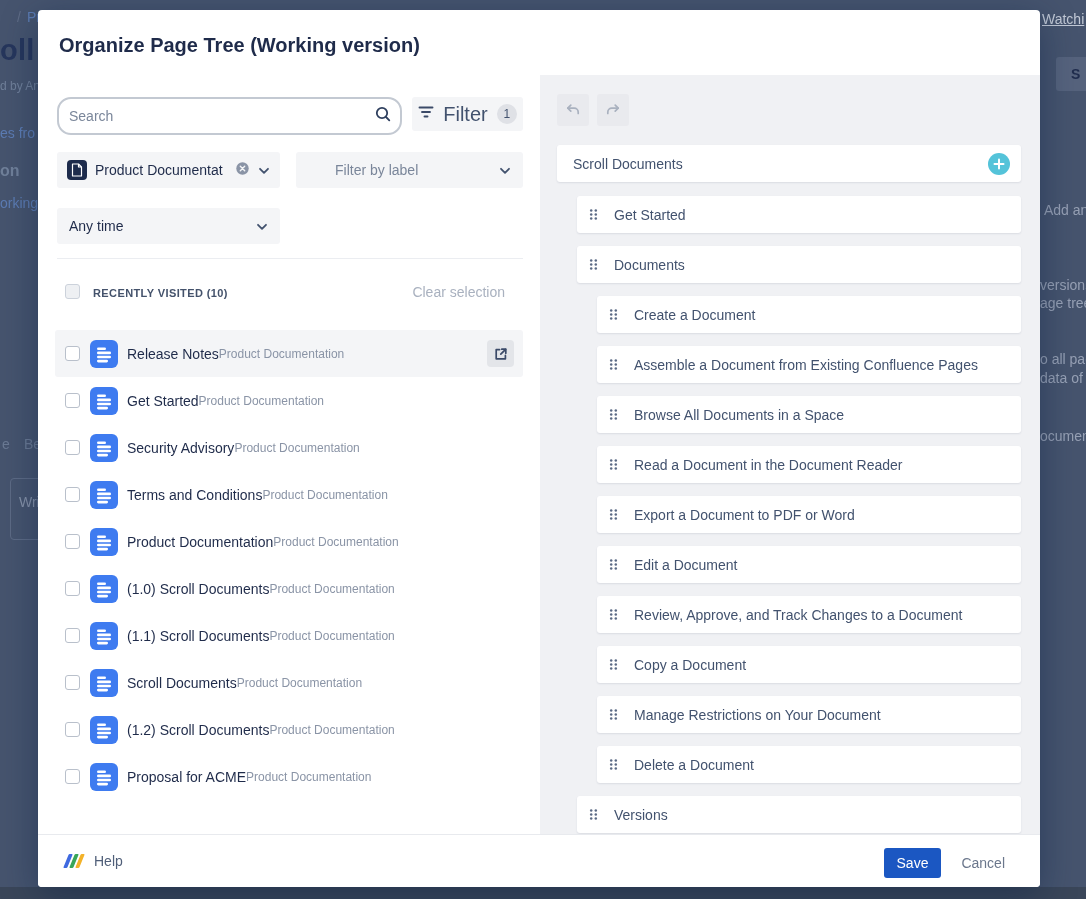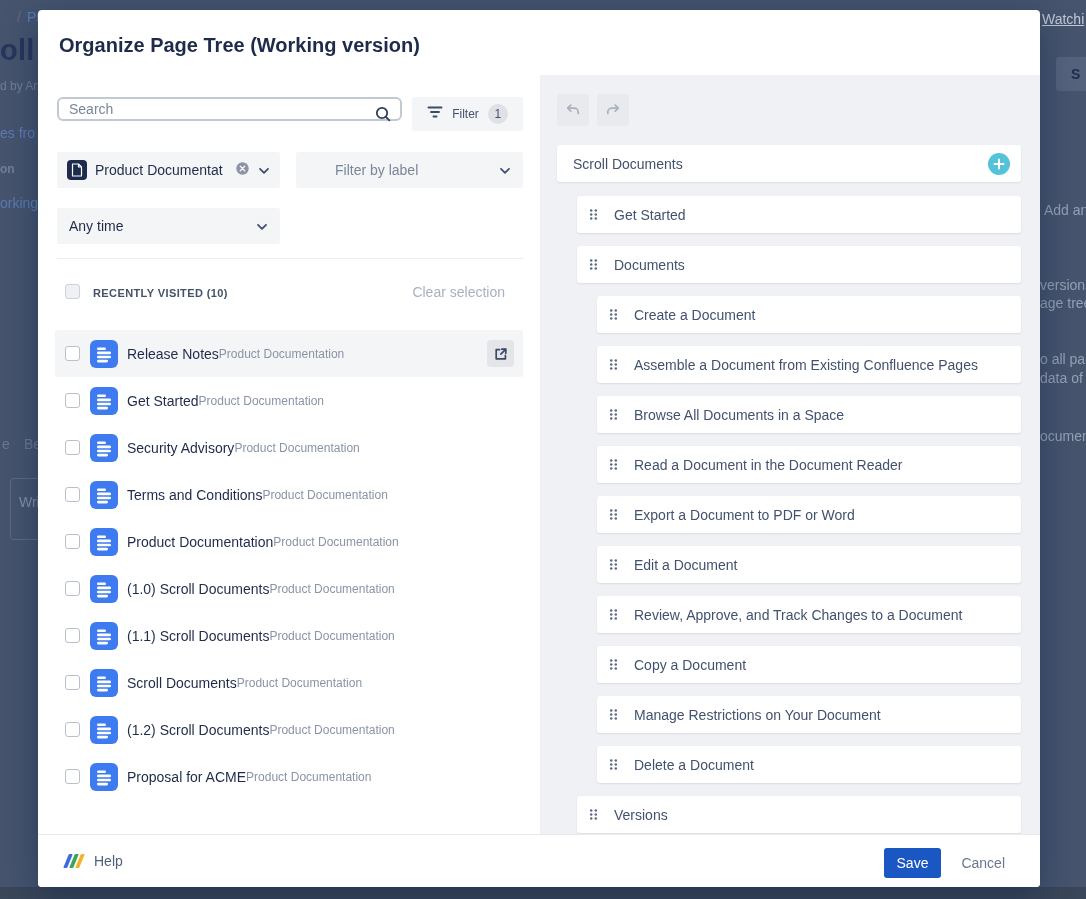--- a/index.html
+++ b/index.html
@@ -8,21 +8,21 @@
     background:var(--backdrop, #46546e);
     font-family:"Liberation Sans", sans-serif;
     -webkit-font-smoothing:antialiased;
   }
   .frag { position:absolute; white-space:nowrap; z-index:1; }
   .f-breadcrumb { left:17px; top:9px; font-size:14px; color:#5f6d87; }
   .f-breadcrumb .crumb { color:#5c7cb4; margin-left:6px; }
   .f-title   { left:0; top:34px; font-size:29px; font-weight:700; color:#26365c; letter-spacing:.2px; }
   .f-byline  { left:0; top:79px; font-size:12px; color:#70809a; }
   .f-link1   { left:0; top:125px; font-size:14px; color:#5c7cb4; }
-  .f-label   { left:0; top:162px; font-size:12px; font-weight:700; color:#70809a; }
+  .f-label   { left:0; top:162px; font-size:16px; font-weight:700; color:#70809a; }
   .f-link2   { left:0; top:195px; font-size:14px; color:#5c7cb4; }
   .f-tab1    { left:2px;  top:436px; font-size:14px; color:#6b7a94; }
   .f-tab2    { left:24px; top:436px; font-size:14px; color:#6b7a94; }
   .f-comment { left:10px; top:478px; width:42px; height:62px; border:1px solid #5d6b85; border-radius:4px;
                font-size:14px; color:#8793a9; padding:15px 0 0 8px; box-sizing:border-box; }
   .f-watch   { left:1042px; top:11px; font-size:14px; color:#c2c9d6; text-decoration:underline; }
   .f-share   { left:1056px; top:57px; width:34px; height:34px; background:#56637d; border-radius:3px;
                font-size:14px; font-weight:700; color:#202d4e; padding:9px 0 0 15px; box-sizing:border-box; }
   .f-r       { font-size:14px; color:#97a1b5; }
   .f-add     { left:1044px; top:202px; }
@@ -34,30 +34,30 @@
   .bstrip { position:absolute; left:0; top:887px; width:1086px; height:12px; background:var(--backdrop-bottom,#3a4659); z-index:1; }
 
   .modal { position:absolute; left:38px; top:10px; width:1002px; height:877px; background:#fff;
            border-radius:4px; box-shadow:0 10px 36px rgba(9,30,66,.45); z-index:2; }
   .modal-title { position:absolute; left:21px; top:24px; font-size:20px; font-weight:700; color:#1f2b4a; }
 
   .left-panel  { position:absolute; left:0; top:65px; width:502px; bottom:52px; background:#fff; overflow:hidden; }
   .right-panel { position:absolute; left:502px; right:0; top:65px; bottom:52px; background:var(--panel-gray,#f0f1f4); overflow:hidden; }
 
   
-  .search-box { position:absolute; left:19px; top:22px; width:345px; height:24px; border:2px solid #c3c9d2;
-                border-radius:6px; box-sizing:border-box; background:#fff; }
+  .search-box { position:absolute; left:19px; top:22px; width:345px; height:38px; border:2px solid #c3c9d2;
+                border-radius:14px; box-sizing:border-box; background:#fff; }
   .search-box input { width:100%; height:100%; border:none; outline:none; background:transparent;
                       padding:0 36px 0 10px; box-sizing:border-box; font-size:14px; color:#1f2b4a;
                       font-family:"Liberation Sans", sans-serif; }
   .search-box input::placeholder { color:#7a869a; }
   .search-ic { position:absolute; right:8px; top:6px; }
   .filter-btn { position:absolute; left:374px; top:22px; width:111px; height:34px; background:var(--control-gray,#f4f5f7);
                 border-radius:3px; display:flex; align-items:center; justify-content:center; gap:9px; cursor:pointer; }
-  .filter-btn .flabel { font-size:12px; color:#42526e; }
+  .filter-btn .flabel { font-size:20px; color:#42526e; }
   .badge { width:20px; height:20px; border-radius:50%; background:#dfe1e6; font-size:12px; color:#42526e;
            display:flex; align-items:center; justify-content:center; }
   .select { position:absolute; height:36px; background:var(--control-gray,#f4f5f7); border-radius:3px;
             display:flex; align-items:center; padding:0 10px; box-sizing:border-box; gap:8px; cursor:pointer; }
   .chip       { left:19px;  top:77px;  width:223px; }
   .lbl-select { left:258px; top:77px;  width:227px; padding:0 12px; }
   .time-select{ left:19px;  top:133px; width:223px; padding:0 12px; }
   .chip-ic { width:20px; height:20px; border-radius:4px; background:#1d2b4c; display:flex; align-items:center;
              justify-content:center; flex:none; }
   .sel-txt { flex:1; font-size:14px; white-space:nowrap; overflow:hidden; }

